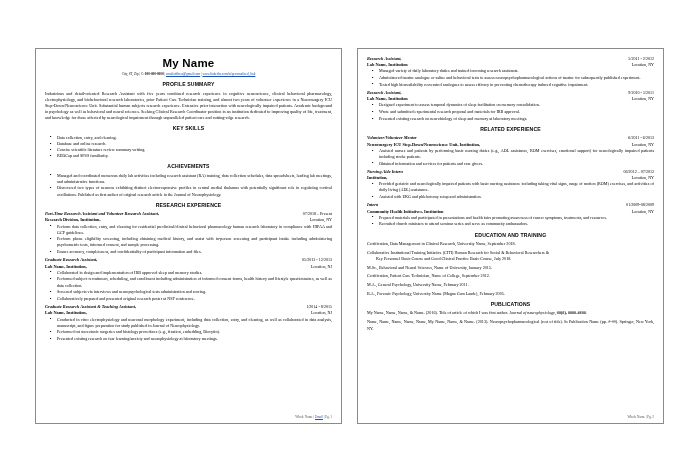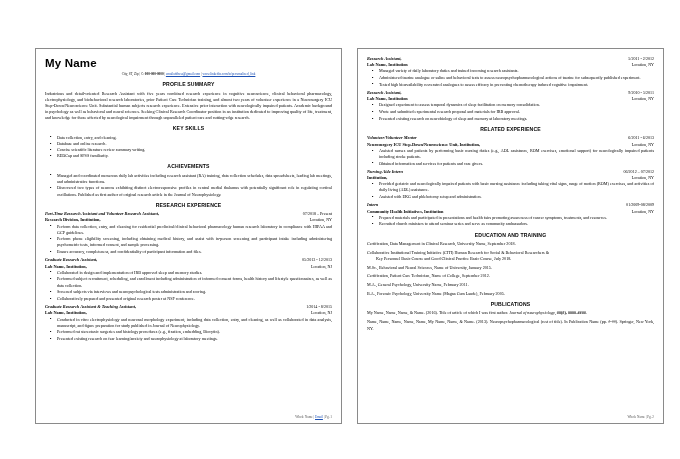--- a/index.html
+++ b/index.html
@@ -33,21 +33,21 @@
   .page-left  { left: 35px; }
   .page-right { left: 357px; }
   .page-inner {
     padding: 7px 9px 4px 9px;
     box-sizing: border-box;
     height: 100%;
     position: relative;
   }
 
   .name {
-    text-align: left;
+    text-align: center;
     font-family: "Liberation Sans", sans-serif;
     font-weight: bold;
     font-size: 11.5px;
     letter-spacing: .2px;
     margin: 1px 0 2px 0;
     line-height: 13px;
   }
   .contact {
     text-align: center;
     font-size: 3.3px;

